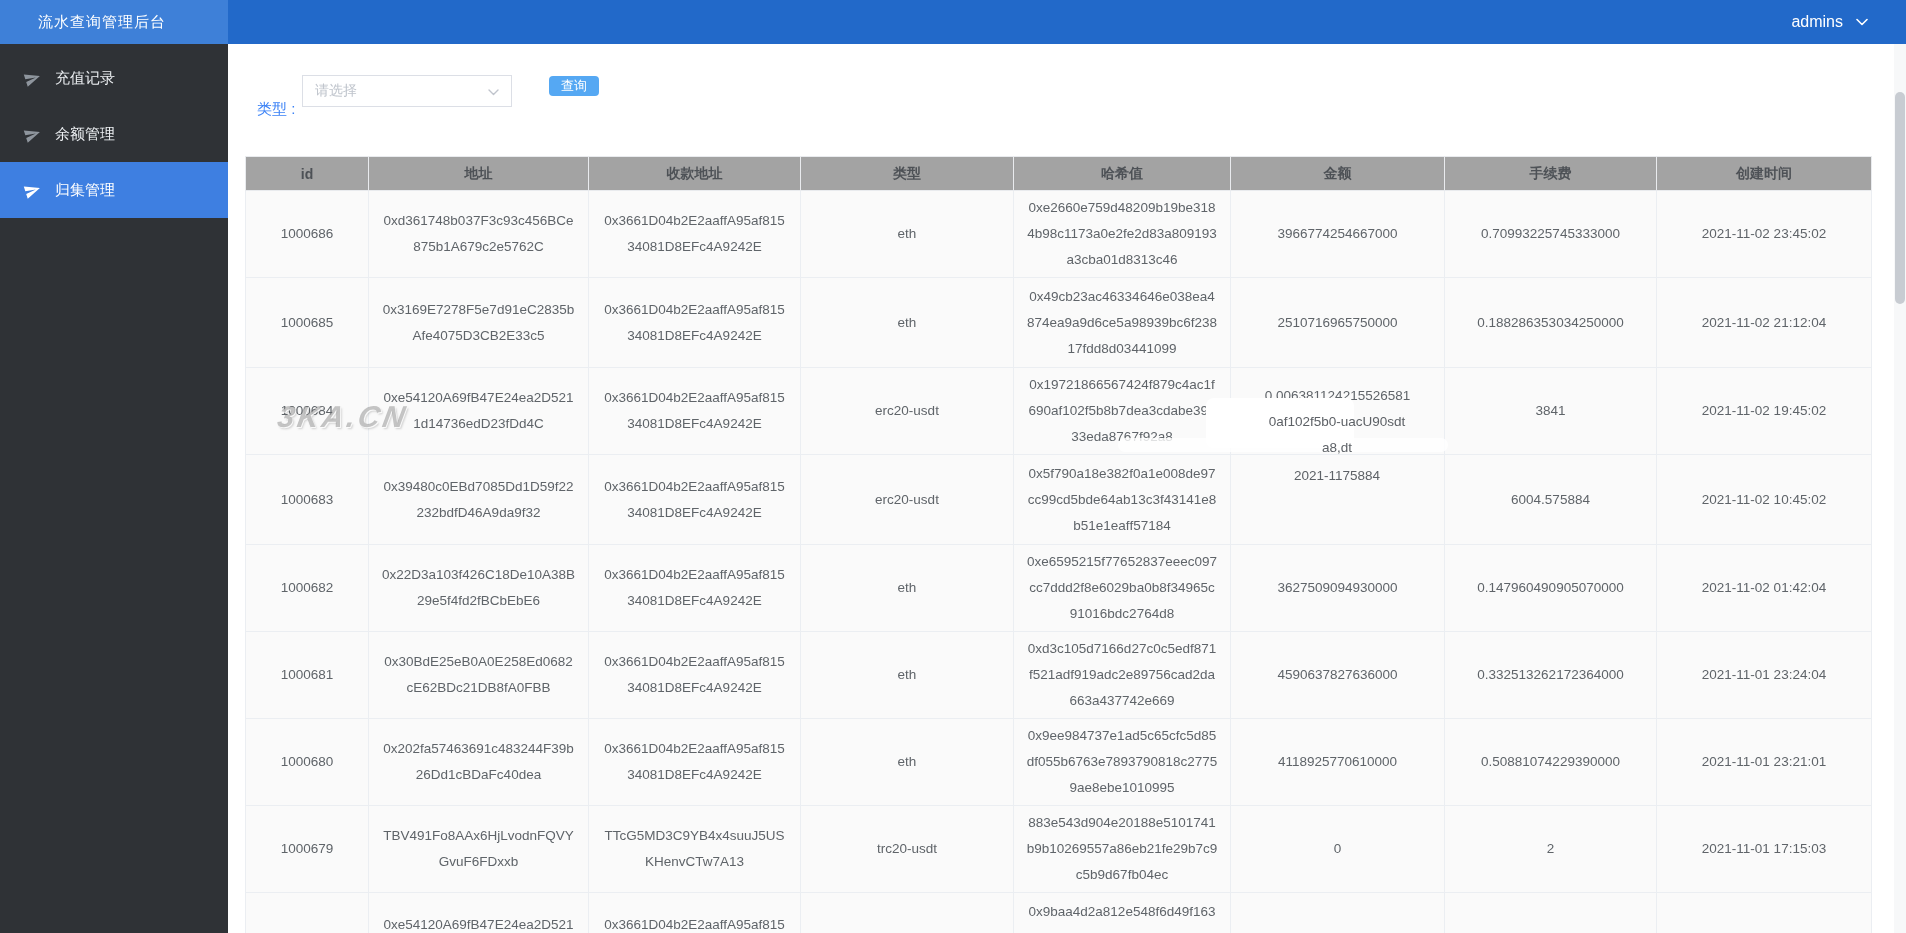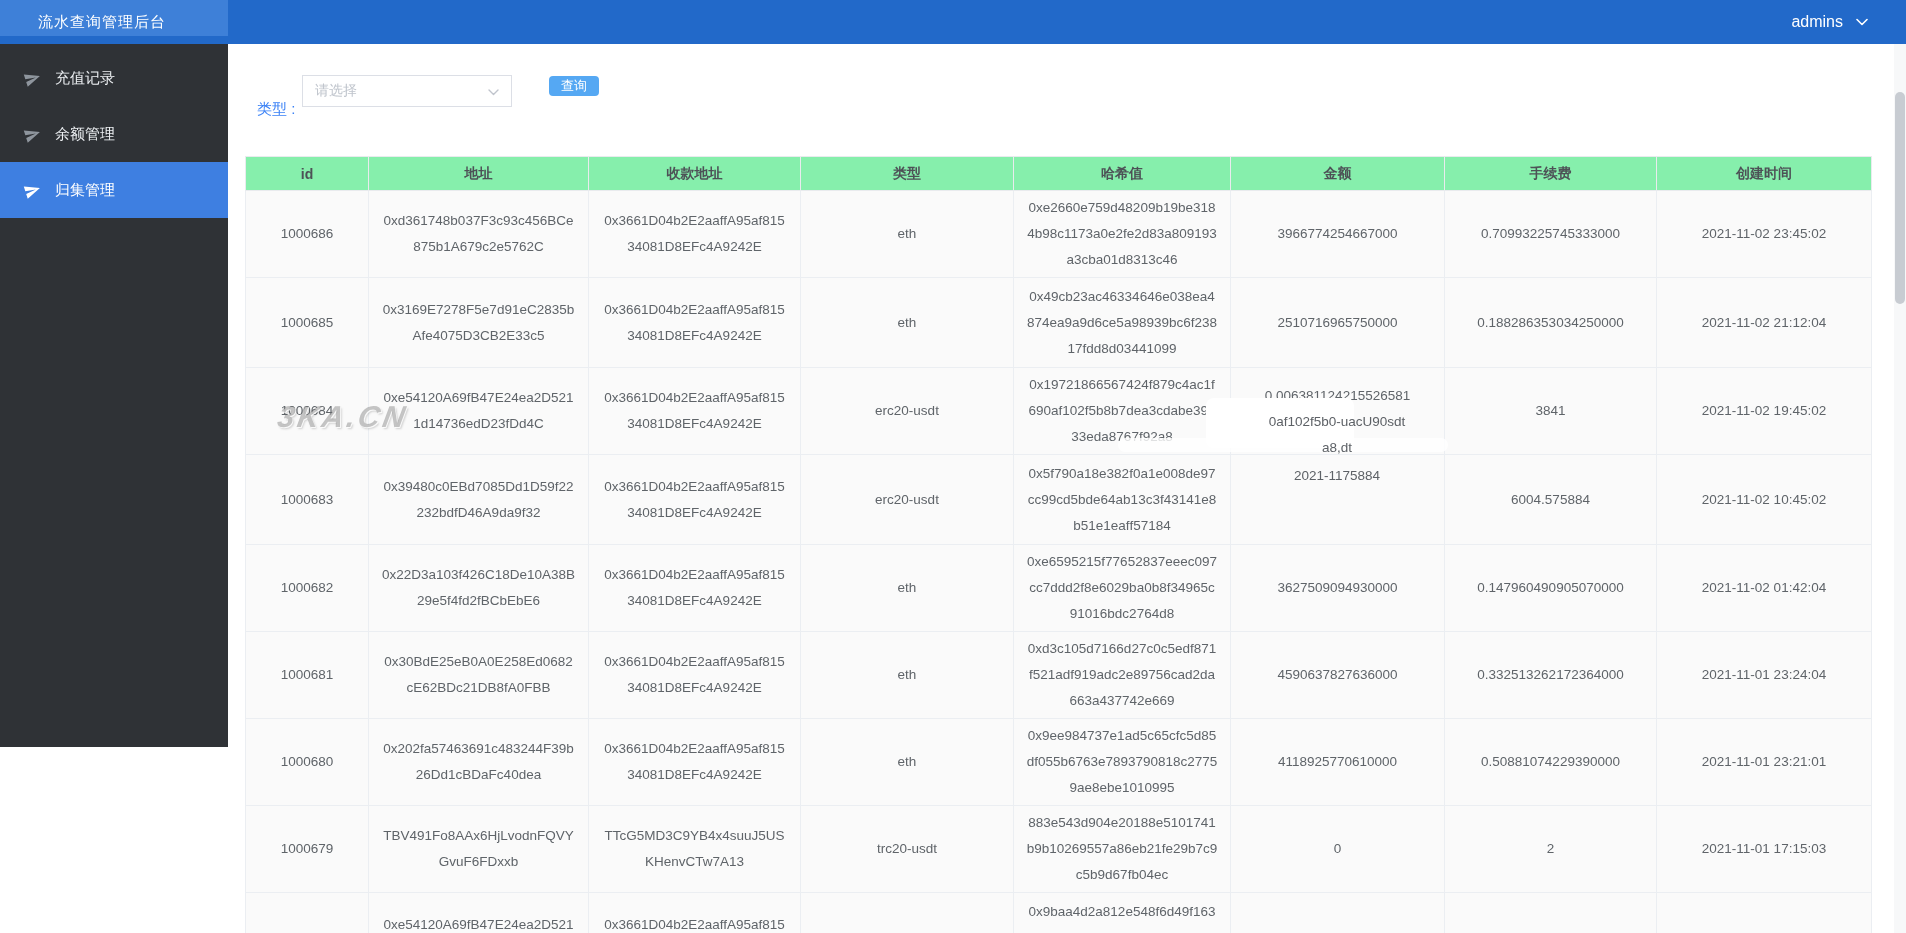--- a/index.html
+++ b/index.html
@@ -2,28 +2,28 @@
 <html><head>
 <meta charset="utf-8">
 <style>
   * { margin:0; padding:0; box-sizing:border-box; }
   html,body { width:1906px; height:933px; overflow:hidden; background:#fff;
     font-family:"Liberation Sans","DejaVu Sans",sans-serif; }
   #stage { position:relative; width:1906px; height:933px; overflow:hidden; }
 
   
   .topbar { position:absolute; left:0; top:0; width:1906px; height:44px; background:#2269c9; z-index:10; }
-  .brand { position:absolute; left:0; top:0; width:228px; height:36px; background:#3e80d8;
+  .brand { position:absolute; left:0; top:0; width:228px; height:44px; background:#3e80d8;
     color:#fff; font-size:15px; line-height:44px; padding-left:38px; letter-spacing:1px; z-index:11; }
   .userbox { position:absolute; right:38px; top:0; height:44px; display:flex; align-items:center;
     gap:13px; color:#fff; font-size:16px; cursor:pointer; z-index:11; }
   .userbox svg { display:block; }
 
   
-  .sidebar { position:absolute; left:0; top:44px; width:228px; height:703px; background:#2f3236; z-index:9; }
+  .sidebar { position:absolute; left:0; top:44px; width:228px; height:889px; background:#2f3236; z-index:9; }
   .menu { padding-top:6px; }
   .menu-item { height:56px; display:flex; align-items:center; padding-left:24px; gap:14px;
     color:#eceff2; font-size:15px; cursor:pointer; }
   .menu-item .micon { width:17px; height:17px; color:#8e959d; flex:0 0 17px; }
   .menu-item.active { background:#3e7fe1; color:#fff; }
   .menu-item.active .micon { color:#fff; }
   .micon svg { width:17px; height:17px; display:block; }
 
   
   .filter-label { position:absolute; left:257px; top:100px; font-size:15px; color:#3b82f6; z-index:2; }
@@ -32,21 +32,21 @@
     padding:0 12px; cursor:pointer; z-index:2; }
   .type-select .placeholder { color:#bfc4cc; font-size:14px; flex:1; }
   .type-select .caret { color:#c0c4cc; }
   .search-btn { position:absolute; left:549px; top:76px; width:50px; height:20px; background:#55a8f3;
     border:none; border-radius:4px; color:#fff; font-size:13px; cursor:pointer; z-index:2;
     font-family:inherit; }
 
   
   .table-wrap { position:absolute; left:245px; top:156px; width:1626px; z-index:1; }
   table { width:1626px; border-collapse:collapse; table-layout:fixed; }
-  thead th { height:34px; background:#86efac; border:1px solid #e9ebee; font-size:14px;
+  thead th { height:34px; background:#a3a3a3; border:1px solid #e9ebee; font-size:14px;
     font-weight:600; color:#4d5156; text-align:center; }
   tbody td { background:#fafafa; border:1px solid #ebeef2; font-size:13.5px; color:#5f6469;
     text-align:center; vertical-align:middle; line-height:26px; padding:4px 12px; }
   tbody tr { height:82px; }
   tbody tr:nth-child(2), tbody tr:nth-child(4), tbody tr:nth-child(9) { height:90px; }
   tbody tr:nth-child(5) { height:80px; }
   td.wrap { word-break:break-all; }
   tbody tr:nth-child(3) td:nth-child(6) { padding-bottom:34px; }
 
   

